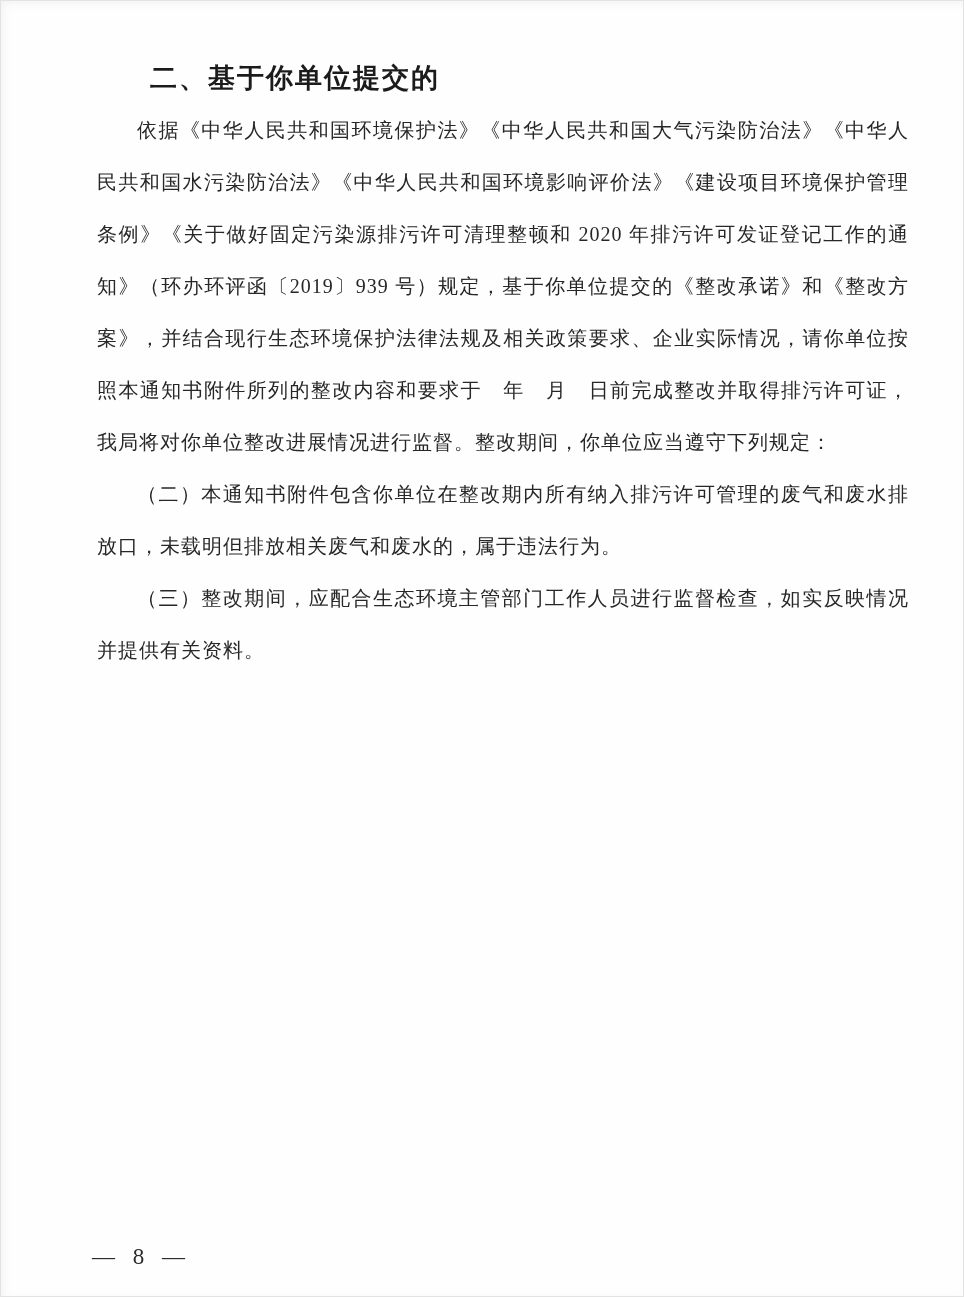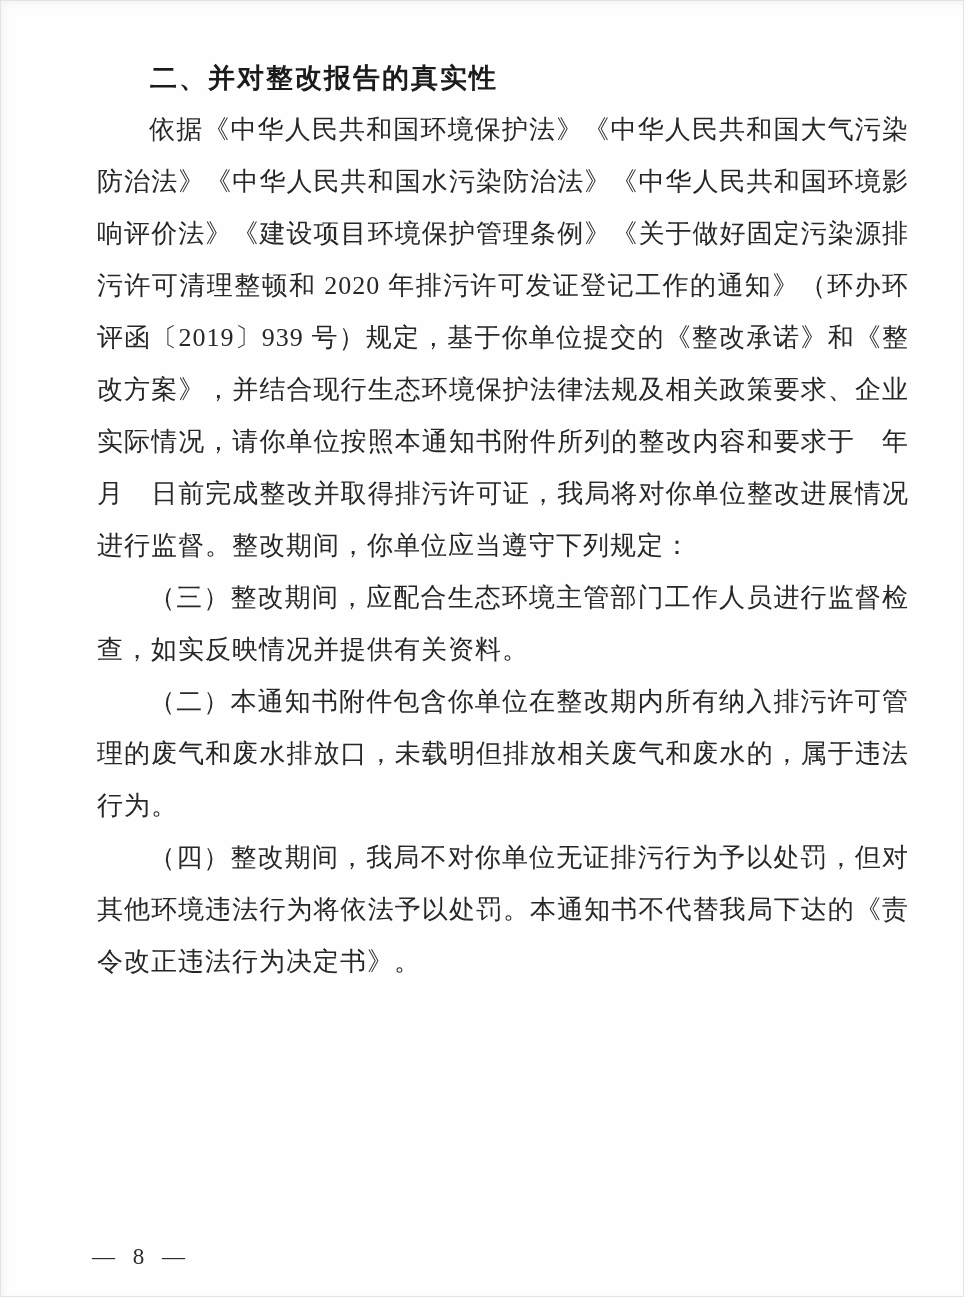--- a/index.html
+++ b/index.html
@@ -31,21 +31,21 @@
     font-size: 27px;
     line-height: 52px;
     letter-spacing: 2px;
     text-indent: 53px;
     color: #1b1b1b;
     white-space: nowrap;
   }
   .doc-paragraph {
     margin: 0;
     padding: 0;
-    font-size: 26px;
+    font-size: 20px;
     line-height: 52px;
     letter-spacing: 1px;
     text-indent: 2em;
     text-align: justify;
     text-align-last: left;
     word-break: break-all;
     color: #272727;
   }
   .page-number {
     position: absolute;
@@ -54,20 +54,19 @@
     font-size: 23px;
     letter-spacing: 6px;
     color: #2b2b2b;
   }
 </style>
 </head>
 <body>
 
 <div class="scan-page">
   <div class="content">
-    <h2 class="doc-heading">二、并对整改报告的真实性</h2>
+    <h2 class="doc-heading">二、基于你单位提交的</h2>
     <p class="doc-paragraph">依据《中华人民共和国环境保护法》《中华人民共和国大气污染防治法》《中华人民共和国水污染防治法》《中华人民共和国环境影响评价法》《建设项目环境保护管理条例》《关于做好固定污染源排污许可清理整顿和 2020 年排污许可发证登记工作的通知》（环办环评函〔2019〕939 号）规定，基于你单位提交的《整改承诺》和《整改方案》，并结合现行生态环境保护法律法规及相关政策要求、企业实际情况，请你单位按照本通知书附件所列的整改内容和要求于　年　月　日前完成整改并取得排污许可证，我局将对你单位整改进展情况进行监督。整改期间，你单位应当遵守下列规定：</p>
+    <p class="doc-paragraph">（二）本通知书附件包含你单位在整改期内所有纳入排污许可管理的废气和废水排放口，未载明但排放相关废气和废水的，属于违法行为。</p>
     <p class="doc-paragraph">（三）整改期间，应配合生态环境主管部门工作人员进行监督检查，如实反映情况并提供有关资料。</p>
-    <p class="doc-paragraph">（二）本通知书附件包含你单位在整改期内所有纳入排污许可管理的废气和废水排放口，未载明但排放相关废气和废水的，属于违法行为。</p>
-    <p class="doc-paragraph">（四）整改期间，我局不对你单位无证排污行为予以处罚，但对其他环境违法行为将依法予以处罚。本通知书不代替我局下达的《责令改正违法行为决定书》。</p>
   </div>
   <div class="page-number">— 8 —</div>
 </div>
 
 </body></html>

